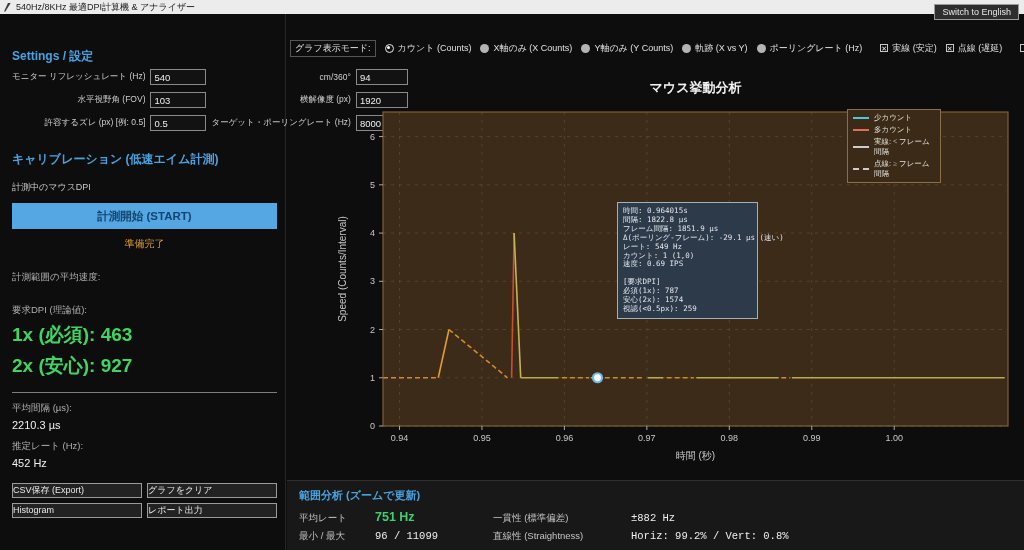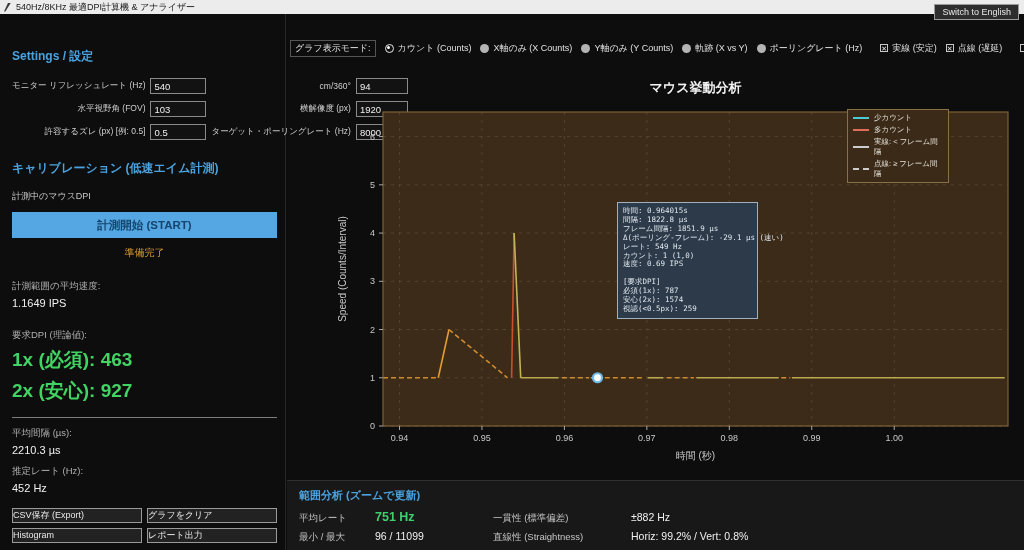--- a/index.html
+++ b/index.html
@@ -16,21 +16,21 @@
 
   .switch-btn { position:absolute; top:4px; right:5px; background:#2e2e2e; color:#e8e8e8;
                 border:1px solid #9a9a9a; font-size:9px; padding:2px 7px; }
 
   
   .sidebar { position:absolute; left:0; top:14px; width:286px; height:536px;
              padding:0 8px 0 12px; border-right:1px solid #262626; color:#ddd; }
   .blue-header { color:#4aa3e0; font-weight:bold; font-size:12px; }
   .settings-header { margin-top:34px; }
   .form-grid { display:grid; grid-template-columns:1fr 56px auto 52px;
-               column-gap:5px; row-gap:7px; margin-top:13px; align-items:center; }
+               column-gap:5px; row-gap:7px; margin-top:4px; align-items:center; }
   .form-grid label { font-size:8.5px; color:#d0d0d0; text-align:right; white-space:nowrap; }
   .tin { background:#121212; border:1px solid #8a8a8a; color:#f0f0f0; font-size:9.5px;
          height:16px; width:100%; padding:0 3px; font-family:"Liberation Sans",sans-serif; }
   .combo { display:flex; }
   .combo .tin { border-right:none; }
   .combo .arrow { width:9px; height:14px; background:#3a3a3a; border:1px solid #8a8a8a;
                   font-size:6px; color:#ccc; text-align:center; line-height:13px; }
   .calib-header { margin-top:20px; }
   .small-label { font-size:9px; color:#c8c8c8; margin-top:13px; }
   .dpi-input { margin-top:4px; height:15px; border-color:#c0c0c0; }
@@ -54,37 +54,37 @@
   .radio { width:9px; height:9px; border-radius:50%; background:#b4b4b4; flex:none; }
   .radio.sel { background:#111; border:1.5px solid #e8e8e8; position:relative; }
   .radio.sel::after { content:""; position:absolute; left:1.5px; top:1.5px; width:3px; height:3px;
                       border-radius:50%; background:#fff; }
   .cbox { width:8px; height:8px; border:1px solid #c8c8c8; font-size:7px; line-height:7px;
           text-align:center; color:#e8e8e8; flex:none; }
   .tb-sep { width:1px; height:12px; background:#5a5a5a; }
 
   
   .chart-wrap { position:absolute; left:287px; top:58px; width:737px; height:422px; }
-  .legend { position:absolute; left:560px; top:51px; width:102px; background:#3a2a17;
-            border:1px solid #8a7048; padding:3px 5px; display:flex; flex-direction:column; gap:2px; }
+  .legend { position:absolute; left:560px; top:51px; width:94px; background:#3a2a17;
+            border:1px solid #8a7048; padding:3px 5px; display:flex; flex-direction:column; gap:2px;font-family:Liberation Serif, serif; }
   .legend-row { display:flex; align-items:center; gap:5px; font-size:7.5px; color:#e4e0d8; }
   .legend-row .sw { width:16px; height:0; flex:none; }
   .tooltip-box { position:absolute; left:330px; top:144px; width:141px; background:#2c3a4a;
                  border:1px solid #9fb0c0; padding:4px 5px; font-family:"DejaVu Sans Mono",monospace;
                  font-size:7.5px; color:#e2e8ee; }
   .tooltip-box div { min-height:8.9px; line-height:8.9px; white-space:nowrap; }
 
   
   .range-panel { position:absolute; left:287px; top:480px; right:0; bottom:0;
                  background:#181818; border-top:1px solid #303030; padding:7px 12px; }
   .range-grid { display:grid; grid-template-columns:66px 108px 128px auto;
                 column-gap:10px; row-gap:5px; margin-top:7px; align-items:baseline; }
   .rg-label { font-size:9.5px; color:#c4c4c4; }
   .rg-green { font-size:12.5px; font-weight:bold; color:#3fcf6f; }
-  .rg-val   { font-size:10.5px; color:#f0f0f0; }
+  .rg-val   { font-size:10.5px; color:#f0f0f0;font-family:Liberation Mono, monospace; }
 </style>
 </head>
 <body>
 
 <div class="titlebar">
   <span class="app-icon"></span>
   <span>540Hz/8KHz 最適DPI計算機 &amp; アナライザー</span>
   <span class="win-controls">
     <span>−</span>
     <span>□</span>
@@ -116,21 +116,20 @@
       <span class="arrow">▾</span>
     </span>
   </div>
 
   <div class="blue-header calib-header">キャリブレーション (低速エイム計測)</div>
   <div class="small-label">計測中のマウスDPI</div>
   <div class="start-btn">計測開始 (START)</div>
   <div class="status-text">準備完了</div>
 
   <div class="result-label">計測範囲の平均速度:</div>
-  <div class="result-value">1.1649 IPS</div>
   <div class="result-label">要求DPI (理論値):</div>
   <div class="dpi-big">1x (必須): 463</div>
   <div class="dpi-big">2x (安心): 927</div>
   <hr class="side-divider">
   <div class="result-label mt8">平均間隔 (µs):</div>
   <div class="result-value mt4">2210.3 µs</div>
   <div class="result-label mt8">推定レート (Hz):</div>
   <div class="result-value mt4">452 Hz</div>
 
   <div class="btn-grid">

